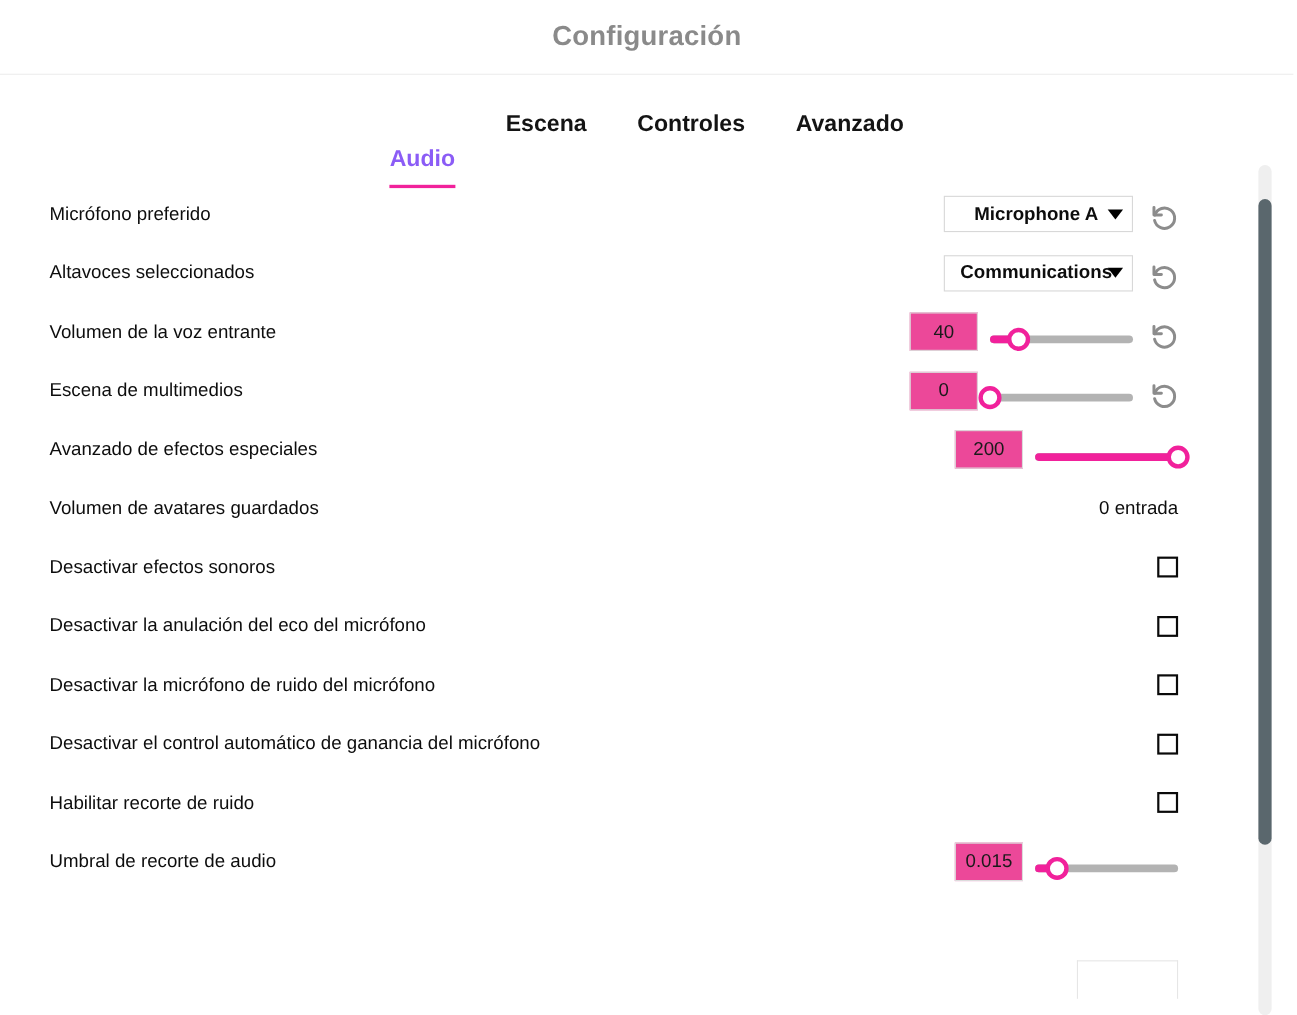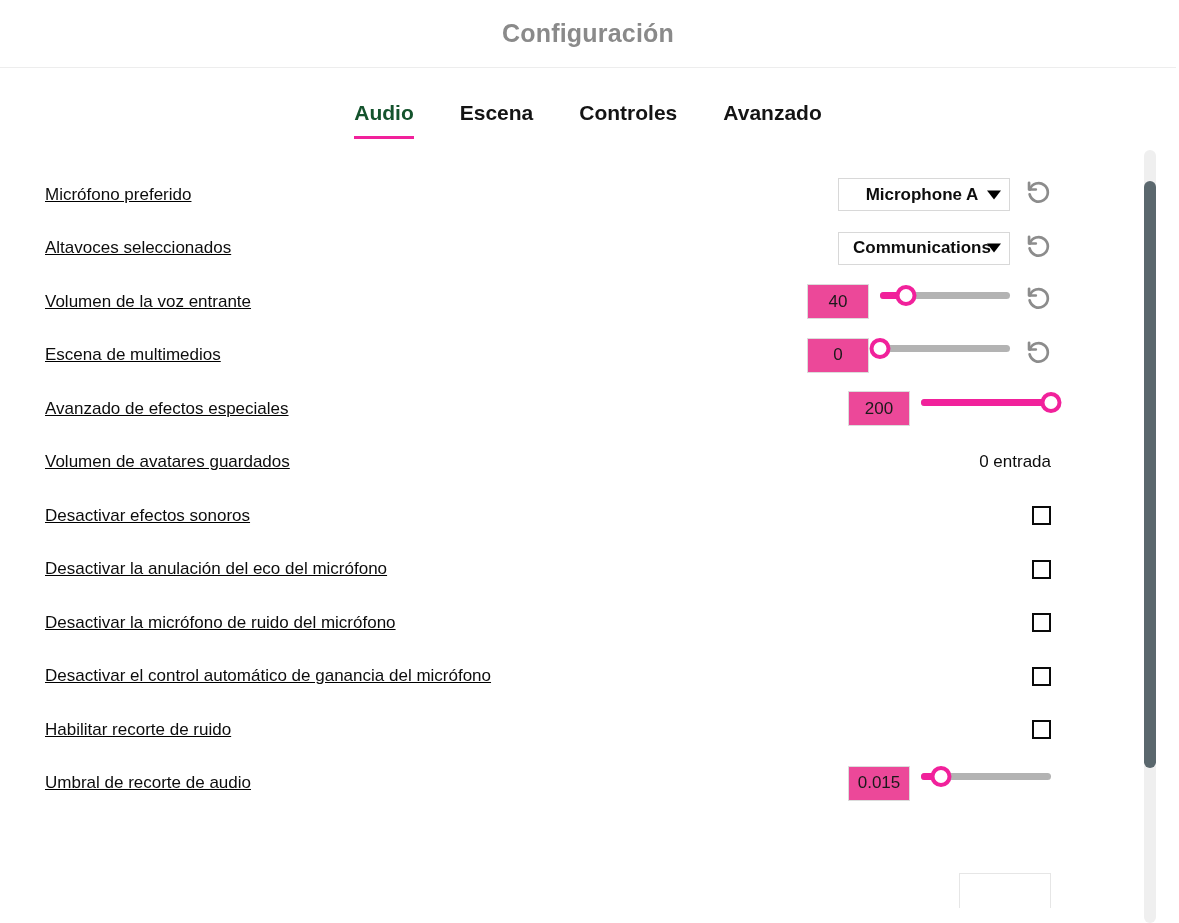--- a/index.html
+++ b/index.html
@@ -48,36 +48,36 @@
   .tab {
     font-size: 21px;
     font-weight: bold;
     color: #141414;
     padding-bottom: 10px;
     cursor: pointer;
     border-bottom: 3px solid transparent;
     line-height: 26px;
   }
   .tab.active {
-    color: #14532d;
+    color: #8b5cf6;
     border-bottom-color: #f1219b;
+    margin-top: 32px;
   }
 
   
   .scroll-area {
     position: absolute;
     top: 150px;
     left: 0;
     width: 1179px;
     height: 773px;
     overflow: hidden;
   }
   .list {
     padding: 18px 0 0 0;
-    text-decoration: underline;
   }
   .row {
     display: flex;
     align-items: center;
     height: 53.5px;
     padding: 0 0 0 45px;
   }
   .row-label {
     font-size: 17px;
     color: #0d0d0d;
@@ -95,23 +95,23 @@
     height: 100%;
     margin-left: -1035px;
     padding-right: 0;
     pointer-events: none;
   }
   .row-control > * { pointer-events: auto; }
 
   
   .ctl-wrap {
     position: absolute;
-    right: 128px;   
-    display: flex;
-    align-items: flex-start;
+    right: 108px;   
+    display: flex;
+    align-items: flex-end;
   }
 
   
   .select-box {
     width: 172px;
     height: 33px;
     border: 1px solid #d8d8d8;
     background: #fff;
     display: flex;
     align-items: center;

